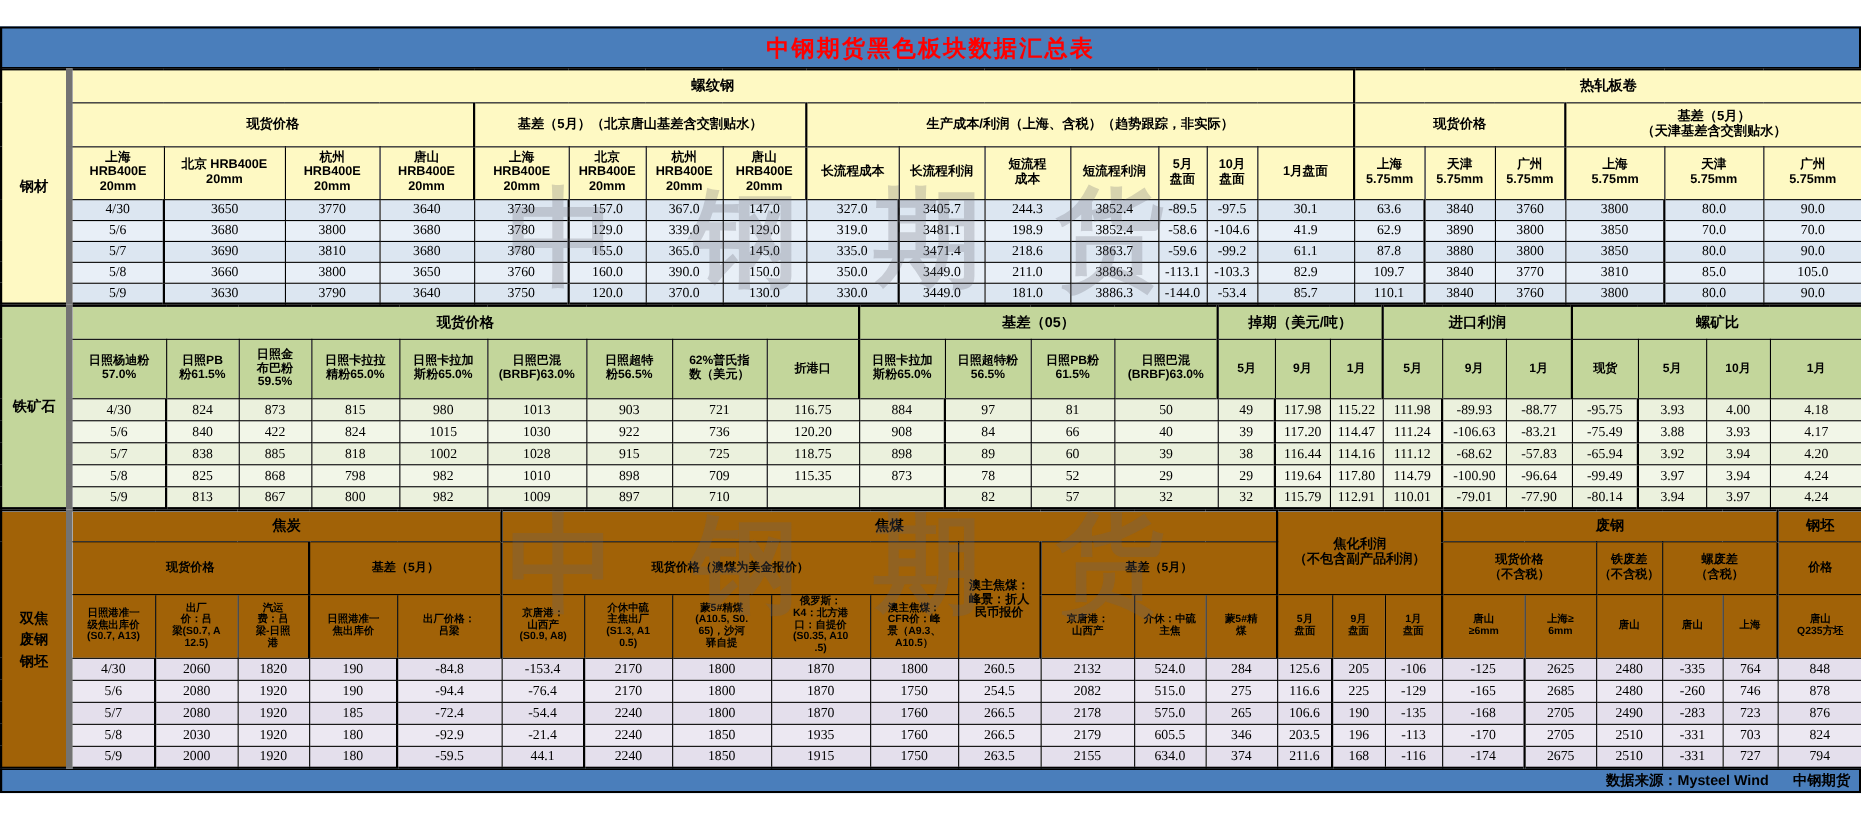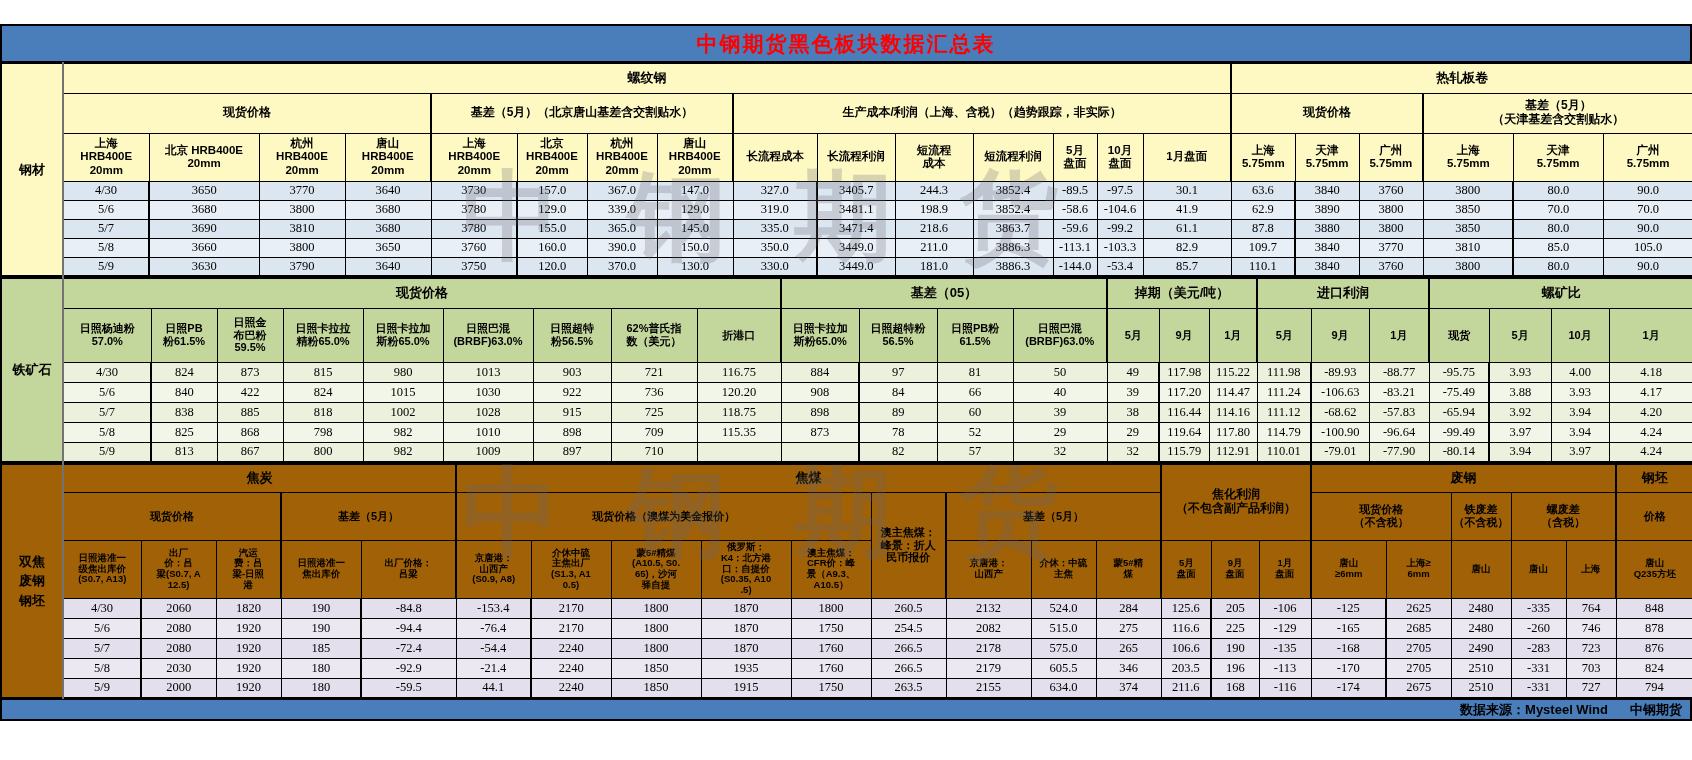--- a/index.html
+++ b/index.html
@@ -7,21 +7,21 @@
   .sheet{position:absolute;top:24px;left:0;width:1692px;}
   .title-bar{height:38px;background:#4a7ebb;border:2px solid #000;border-bottom-width:1px;
     display:flex;align-items:center;justify-content:center;box-sizing:border-box;}
   .title-bar .t{color:#ff0000;font-weight:bold;font-size:21px;letter-spacing:2px;
     font-family:"Liberation Serif",serif;}
   table.t{border-collapse:collapse;table-layout:fixed;width:1692px;border:2px solid #000;}
   td{border:1px solid #000;text-align:center;vertical-align:middle;padding:0 1px;overflow:hidden;box-sizing:border-box;}
   td.h{font-weight:bold;white-space:pre-line;line-height:1.15;font-size:12px;}
   td.g{font-size:13px;}
   td.bl{border-left:2px solid #000;}
-  td.label{font-weight:bold;font-size:13px;white-space:pre-line;border-right:2px solid #737373;line-height:1.5;}
+  td.label{font-weight:bold;font-size:13px;white-space:pre-line;border-right:6px solid #737373;line-height:1.5;}
   td.val{font-family:"Liberation Serif",serif;font-size:12.5px;}
   
   .t-rebar td.h,.t-rebar td.label{background:#fef9c3;}
   .t-rebar tr.odd td.val{background:#dce6f1;}
   .t-rebar tr.even td.val{background:#e8eff7;}
   .t-rebar tr.r-group{height:30px;} .t-rebar tr.r-sub{height:40px;}
   .t-rebar tr.r-cols{height:48px;} .t-rebar tr.r-cols td.h{font-size:11.5px;}
   .t-rebar tr.data{height:19px;}
   .t-rebar tr.data td:nth-child(2),.t-rebar tr.data td:nth-child(6),.t-rebar tr.data td:nth-child(10),
   .t-rebar tr.data td:nth-child(17),.t-rebar tr.data td:nth-child(20){border-left-width:2px;}

